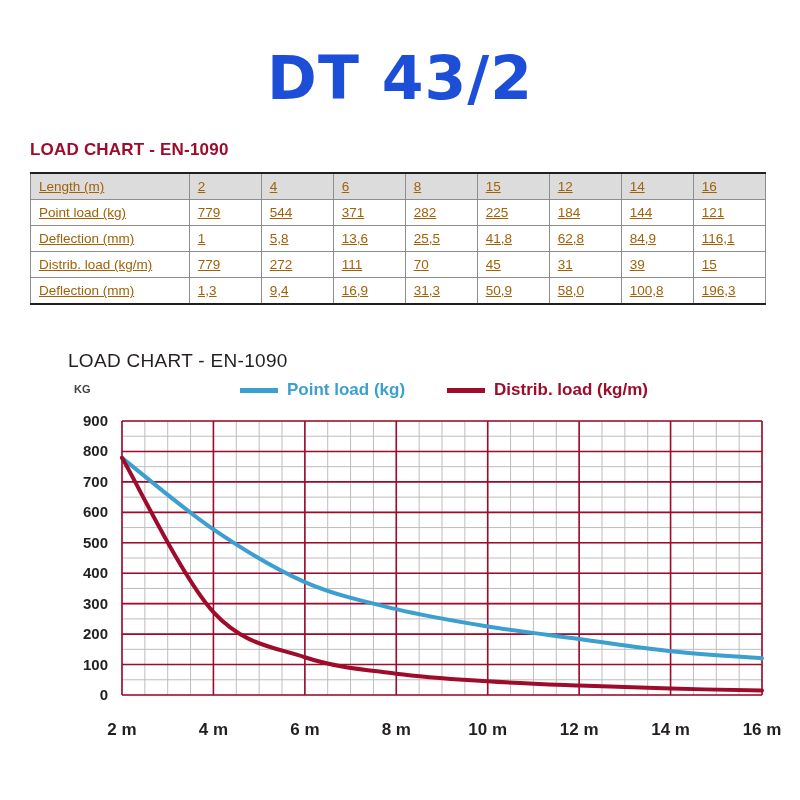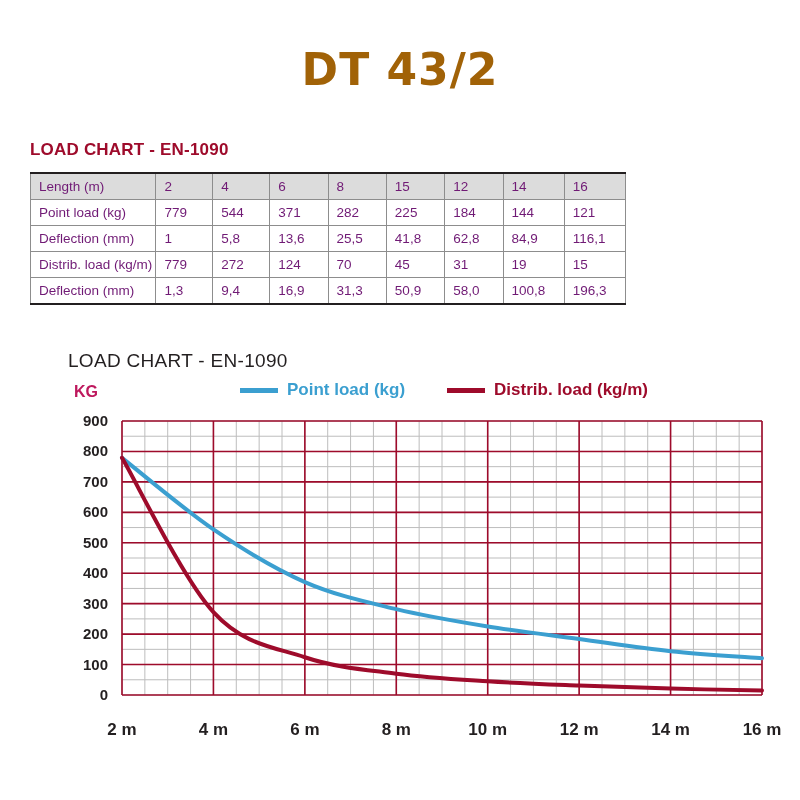--- a/index.html
+++ b/index.html
@@ -22,48 +22,49 @@
     box-sizing: border-box;
   }
 
   
   .title {
     position: absolute;
     left: 0;
     top: 48px;
     width: 800px;
     text-align: center;
-    font-size: 44px;
+    font-size: 60px;
     font-weight: bold;
     letter-spacing: 1px;
-    color: #a16207;
+    color: #1d4ed8;
     font-family: "DejaVu Sans", sans-serif;
     line-height: 1;
   }
 
   
   .table-heading {
     position: absolute;
     left: 30px;
     top: 140px;
     font-size: 17px;
     font-weight: bold;
     color: #9e0b2b;
     letter-spacing: 0.2px;
   }
 
   
   table.load-table {
     position: absolute;
     left: 30px;
     top: 172px;
-    width: 596px;
+    width: 736px;
     border-collapse: collapse;
     font-size: 13.5px;
-    color: #701a75;
+    color: #a16207;
+    text-decoration: underline;
   }
   table.load-table th,
   table.load-table td {
     border: 1px solid #8d8d8d;
     padding: 5px 0 5px 8px;
     text-align: left;
     font-weight: normal;
     height: 18px;
     box-sizing: border-box;
   }
@@ -84,23 +85,23 @@
     left: 68px;
     top: 350px;
     font-size: 19px;
     color: #231f20;
     letter-spacing: 0.3px;
   }
   .kg-label {
     position: absolute;
     left: 74px;
     top: 383px;
-    font-size: 16px;
-    font-weight: bold;
-    color: #be185d;
+    font-size: 11px;
+    font-weight: bold;
+    color: #404040;
   }
   .legend {
     position: absolute;
     left: 240px;
     top: 380px;
     display: flex;
     align-items: center;
     gap: 42px;
   }
   .legend-entry {
@@ -198,25 +199,25 @@
         <td>25,5</td>
         <td>41,8</td>
         <td>62,8</td>
         <td>84,9</td>
         <td>116,1</td>
       </tr>
       <tr>
         <td>Distrib. load (kg/m)</td>
         <td>779</td>
         <td>272</td>
-        <td>124</td>
+        <td>111</td>
         <td>70</td>
         <td>45</td>
         <td>31</td>
-        <td>19</td>
+        <td>39</td>
         <td>15</td>
       </tr>
       <tr>
         <td>Deflection (mm)</td>
         <td>1,3</td>
         <td>9,4</td>
         <td>16,9</td>
         <td>31,3</td>
         <td>50,9</td>
         <td>58,0</td>

